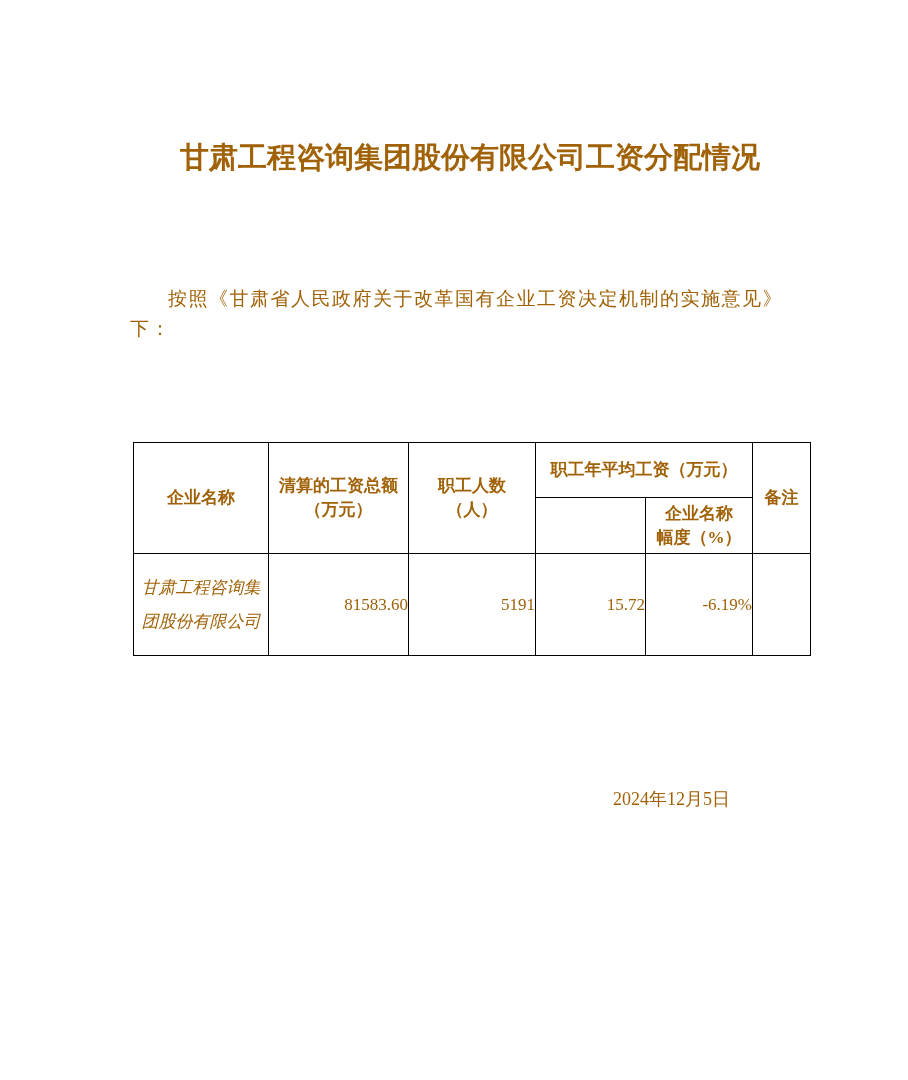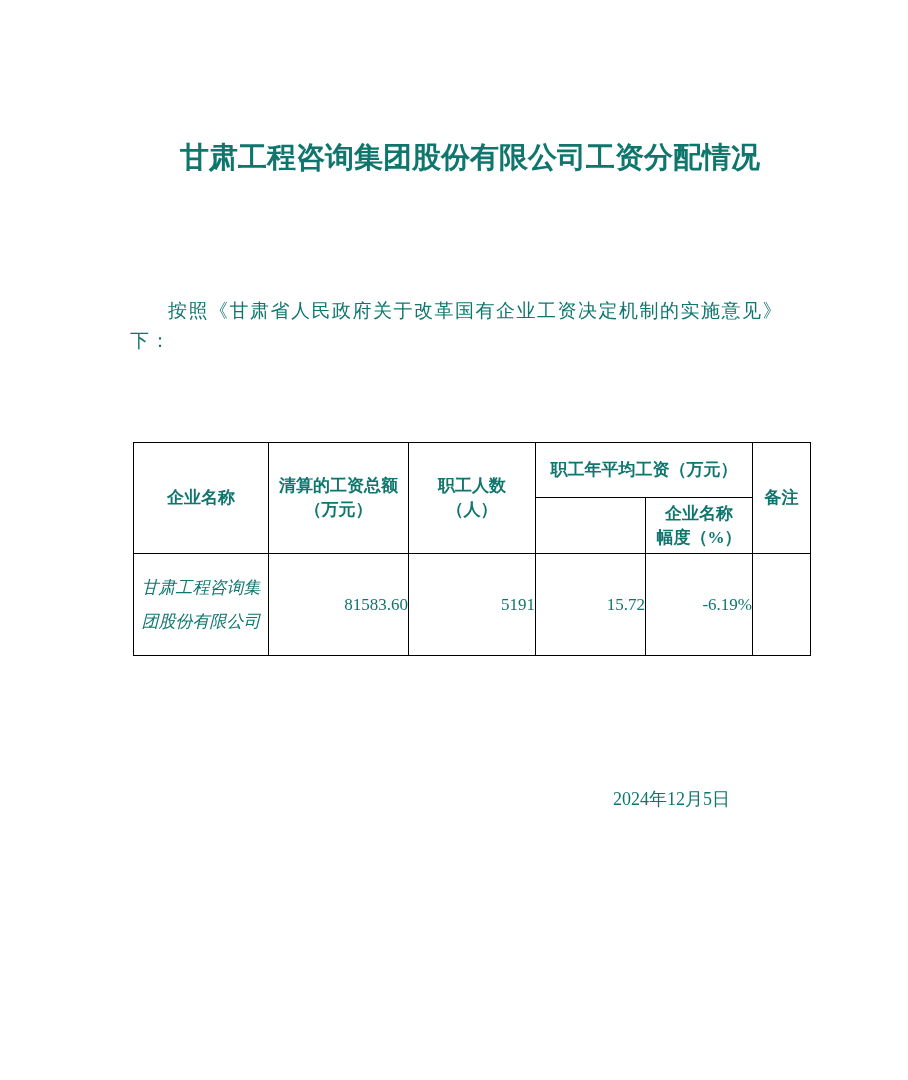--- a/index.html
+++ b/index.html
@@ -1,38 +1,38 @@
 <!DOCTYPE html>
 <html><head>
 <meta charset="utf-8">
 <style>
   html, body { margin: 0; padding: 0; }
   .page {
     position: relative;
     width: 908px;
     height: 1080px;
     background: #ffffff;
-    color: #0f766e;
+    color: #a16207;
     font-family: "Liberation Serif", "DejaVu Serif", serif;
     overflow: hidden;
   }
   .doc-title {
     position: absolute;
     top: 140px;
     left: 130px;
     width: 680px;
     text-align: center;
     font-size: 29px;
     font-weight: bold;
     line-height: 34px;
     white-space: nowrap;
   }
   .intro {
     position: absolute;
-    top: 296px;
+    top: 284px;
     left: 130px;
     width: 676px;
     font-size: 19px;
     line-height: 30px;
     letter-spacing: 1.5px;
   }
   .intro .line-indent { text-indent: 2em; }
   .table-wrap {
     position: absolute;
     top: 442px;

